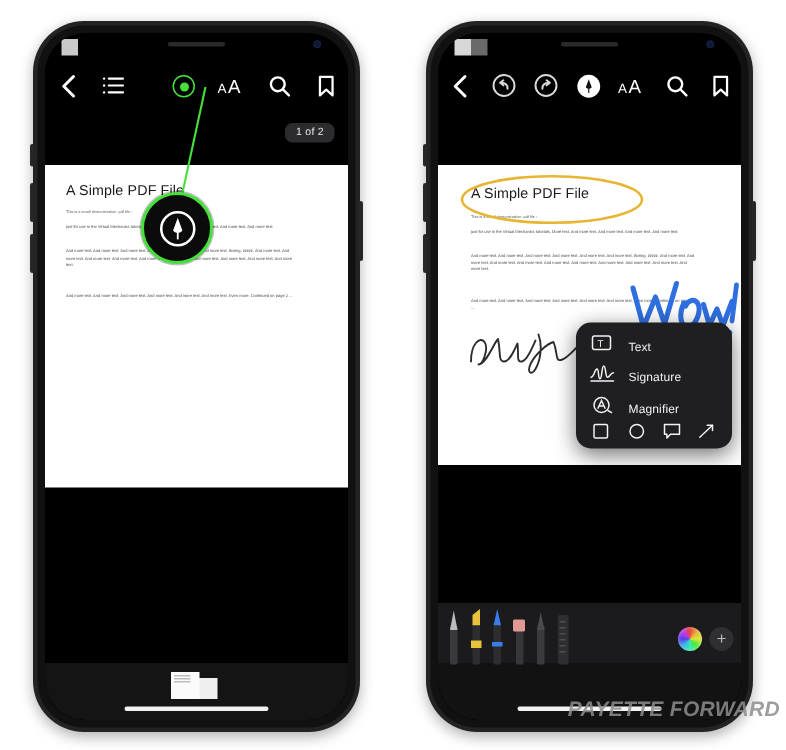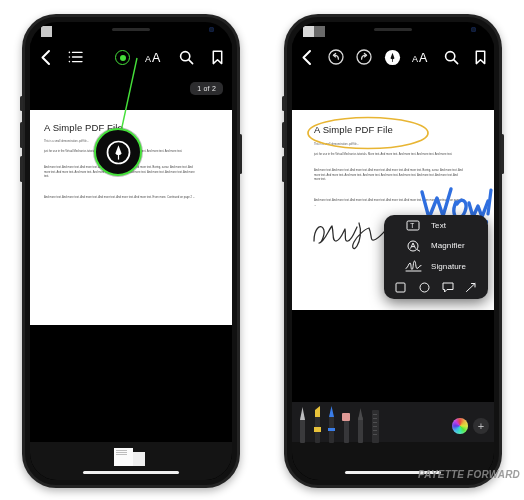--- a/index.html
+++ b/index.html
@@ -133,21 +133,21 @@
   .tb-highlight i{width:6px;height:6px;border-radius:50%;background:#45e03a;display:block;}
 
   
   .mkmenu{
     position:absolute;z-index:50;
     background:#1f1f21;border-radius:10px;
     box-shadow:0 4px 14px rgba(0,0,0,.55);
     overflow:hidden;
   }
   .mk-item{
-    display:flex;align-items:center;height:20.5px;padding:0 9px 0 20px;
+    display:flex;align-items:flex-end;height:20.5px;padding:0 9px 0 8px;
     color:#f2f2f3;font-size:8px;letter-spacing:.1px;
   }
   .mk-item .mk-ico{
     width:18px;height:14px;margin-right:9px;
     display:flex;align-items:center;justify-content:center;color:#f2f2f3;
   }
   .mk-shapes{
     display:flex;align-items:center;height:22px;padding:0 8px;
     justify-content:space-between;color:#f2f2f3;
   }
@@ -184,21 +184,21 @@
   .anno{position:absolute;pointer-events:none;}
 
   
   .wm{position:absolute;right:4px;bottom:20px;z-index:60;text-align:right;}
   .wm .up{
     font-size:13px;font-weight:bold;color:#cfcfcf;letter-spacing:-.3px;
     opacity:.72;line-height:1;
   }
   .wm .up b{color:#9e9e9e;}
   .wm .pf{
-    font-size:10px;font-weight:bold;color:#8e8e8e;letter-spacing:.2px;
+    font-size:14px;font-weight:bold;color:#8e8e8e;letter-spacing:.2px;
     opacity:.85;margin-top:1px;font-style:italic;
   }
 </style>
 </head>
 <body>
 
 <div class="stage">
 
   <div class="phone left">
     <div class="frame"></div>
@@ -404,36 +404,36 @@
             <span class="mk-ico">
               <svg width="14" height="11" viewBox="0 0 14 11" fill="none" stroke="#f2f2f3" stroke-width="1">
                 <rect x="1" y="1" width="12" height="9" rx="1.3"></rect>
                 <text x="4.3" y="8" font-family="Liberation Sans, sans-serif" font-size="6.5" fill="#f2f2f3" stroke="none">T</text>
               </svg>
             </span>
             <span>Text</span>
           </div>
           <div class="mk-item">
             <span class="mk-ico">
+              <svg width="17" height="12" viewBox="0 0 17 12" fill="none" stroke="#f2f2f3" stroke-width="1" stroke-linecap="round">
+                <path d="M1,8.5 C3,8.5 3.5,3 5,3 C6.5,3 5.5,9.5 7,9.5 C8.5,9.5 8,1 9.5,1 C11,1 10.5,8.5 12,8.5 C13.5,8.5 14,5.5 16,5.5"></path>
+                <line x1="1" y1="11" x2="16" y2="11"></line>
+              </svg>
+            </span>
+            <span>Signature</span>
+          </div>
+          <div class="mk-item">
+            <span class="mk-ico">
               <svg width="15" height="12" viewBox="0 0 15 12" fill="none" stroke="#f2f2f3" stroke-width="1">
                 <circle cx="7" cy="6" r="5"></circle>
                 <path d="M4.5,8.5 L7,3 L9.5,8.5 M5.6,6.6 H8.4"></path>
                 <line x1="11" y1="9.5" x2="14" y2="11.3"></line>
               </svg>
             </span>
             <span>Magnifier</span>
-          </div>
-          <div class="mk-item">
-            <span class="mk-ico">
-              <svg width="17" height="12" viewBox="0 0 17 12" fill="none" stroke="#f2f2f3" stroke-width="1" stroke-linecap="round">
-                <path d="M1,8.5 C3,8.5 3.5,3 5,3 C6.5,3 5.5,9.5 7,9.5 C8.5,9.5 8,1 9.5,1 C11,1 10.5,8.5 12,8.5 C13.5,8.5 14,5.5 16,5.5"></path>
-                <line x1="1" y1="11" x2="16" y2="11"></line>
-              </svg>
-            </span>
-            <span>Signature</span>
           </div>
           <div class="mk-shapes">
             <span>
               <svg width="11" height="11" viewBox="0 0 11 11" fill="none" stroke="#f2f2f3" stroke-width="1">
                   <rect x="1" y="1" width="9" height="9" rx="1"></rect>
                 </svg>
             </span>
             <span>
               <svg width="11" height="11" viewBox="0 0 11 11" fill="none" stroke="#f2f2f3" stroke-width="1">
                   <circle cx="5.5" cy="5.5" r="4.5"></circle>

